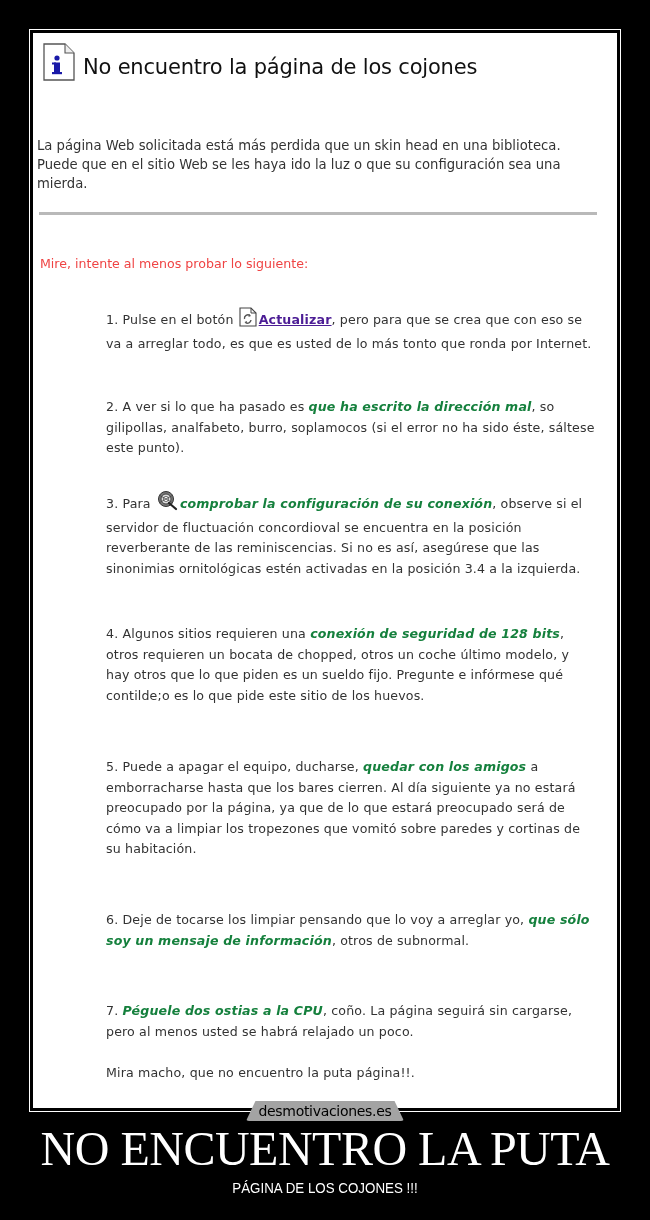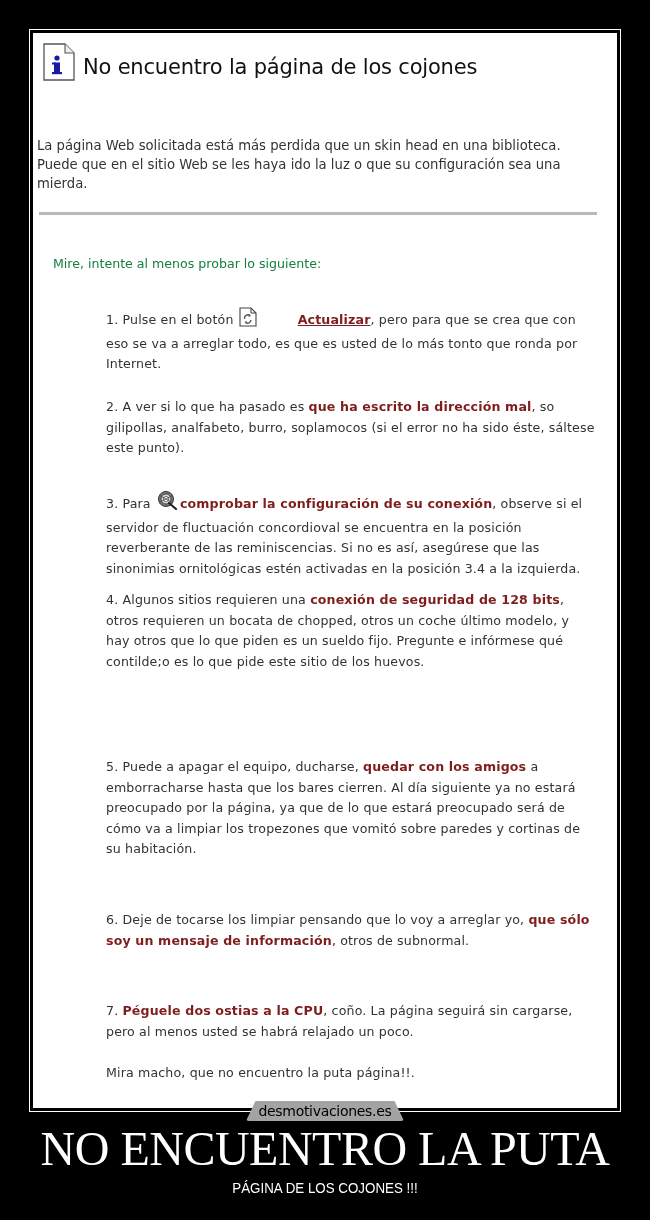--- a/index.html
+++ b/index.html
@@ -72,48 +72,48 @@
     .divider {
       position: absolute;
       left: 2px;
       top: 179px;
       width: 558px;
       height: 3px;
       background: #b9b9b9;
     }
     .lead {
       position: absolute;
-      left: 16px;
+      left: 3px;
       top: 223px;
       font-size: 12.6px;
-      color: #15803d;
+      color: #ef4444;
     }
     .item {
       position: absolute;
       left: 69px;
       width: 490px;
       font-size: 12.6px;
       line-height: 20.5px;
       color: #333;
       letter-spacing: 0.15px;
     }
     .item b {
-      color: #7f1d1d;
+      color: #15803d;
+      font-style: italic;
     }
     .inline-icon {
       display: inline-block;
       vertical-align: -3px;
       margin: 0 2px 0 1px;
     }
     .link {
       font-weight: bold;
-      color: #7f1d1d;
+      color: #4c1d95;
       text-decoration: underline;
       cursor: pointer;
-      margin-left: 39px;
     }
     .closing {
       position: absolute;
       left: 69px;
       top: 1032px;
       font-size: 12.6px;
       color: #333;
       letter-spacing: 0.15px;
       text-align: right;
     }
@@ -214,21 +214,21 @@
         <svg width="22" height="20" viewBox="0 0 22 20">
           <circle cx="10" cy="8" r="7.5" fill="#777" stroke="#333" stroke-width="1"></circle>
           <circle cx="10" cy="8" r="5" fill="#ddd" stroke="#444" stroke-width="1"></circle>
           <circle cx="10" cy="8" r="2.6" fill="#fff" stroke="#555" stroke-width="0.8"></circle>
           <path d="M3 4 L17 12 M3 12 L17 4" stroke="#444" stroke-width="0.8"></path>
           <path d="M13 12 L20 18" stroke="#222" stroke-width="2.2" stroke-linecap="round"></path>
         </svg>
       </span><b>comprobar la configuración de su conexión</b><span>, observe si el servidor de fluctuación concordioval se encuentra en la posición reverberante de las reminiscencias. Si no es así, asegúrese que las sinonimias ornitológicas estén activadas en la posición 3.4 a la izquierda.</span>
     </div>
 
-    <div class="item" style="top:557px;">
+    <div class="item" style="top:591px;">
       <span>4.</span>
       <span>Algunos sitios requieren una</span>
       <b>conexión de seguridad de 128 bits</b><span>, otros requieren un bocata de chopped, otros un coche último modelo, y hay otros que lo que piden es un sueldo fijo. Pregunte e infórmese qué contilde;o es lo que pide este sitio de los huevos.</span>
     </div>
 
     <div class="item" style="top:724px;">
       <span>5.</span>
       <span>Puede a apagar el equipo, ducharse,</span>
       <b>quedar con los amigos</b>
       <span>a emborracharse hasta que los bares cierren. Al día siguiente ya no estará preocupado por la página, ya que de lo que estará preocupado será de cómo va a limpiar los tropezones que vomitó sobre paredes y cortinas de su habitación.</span>

